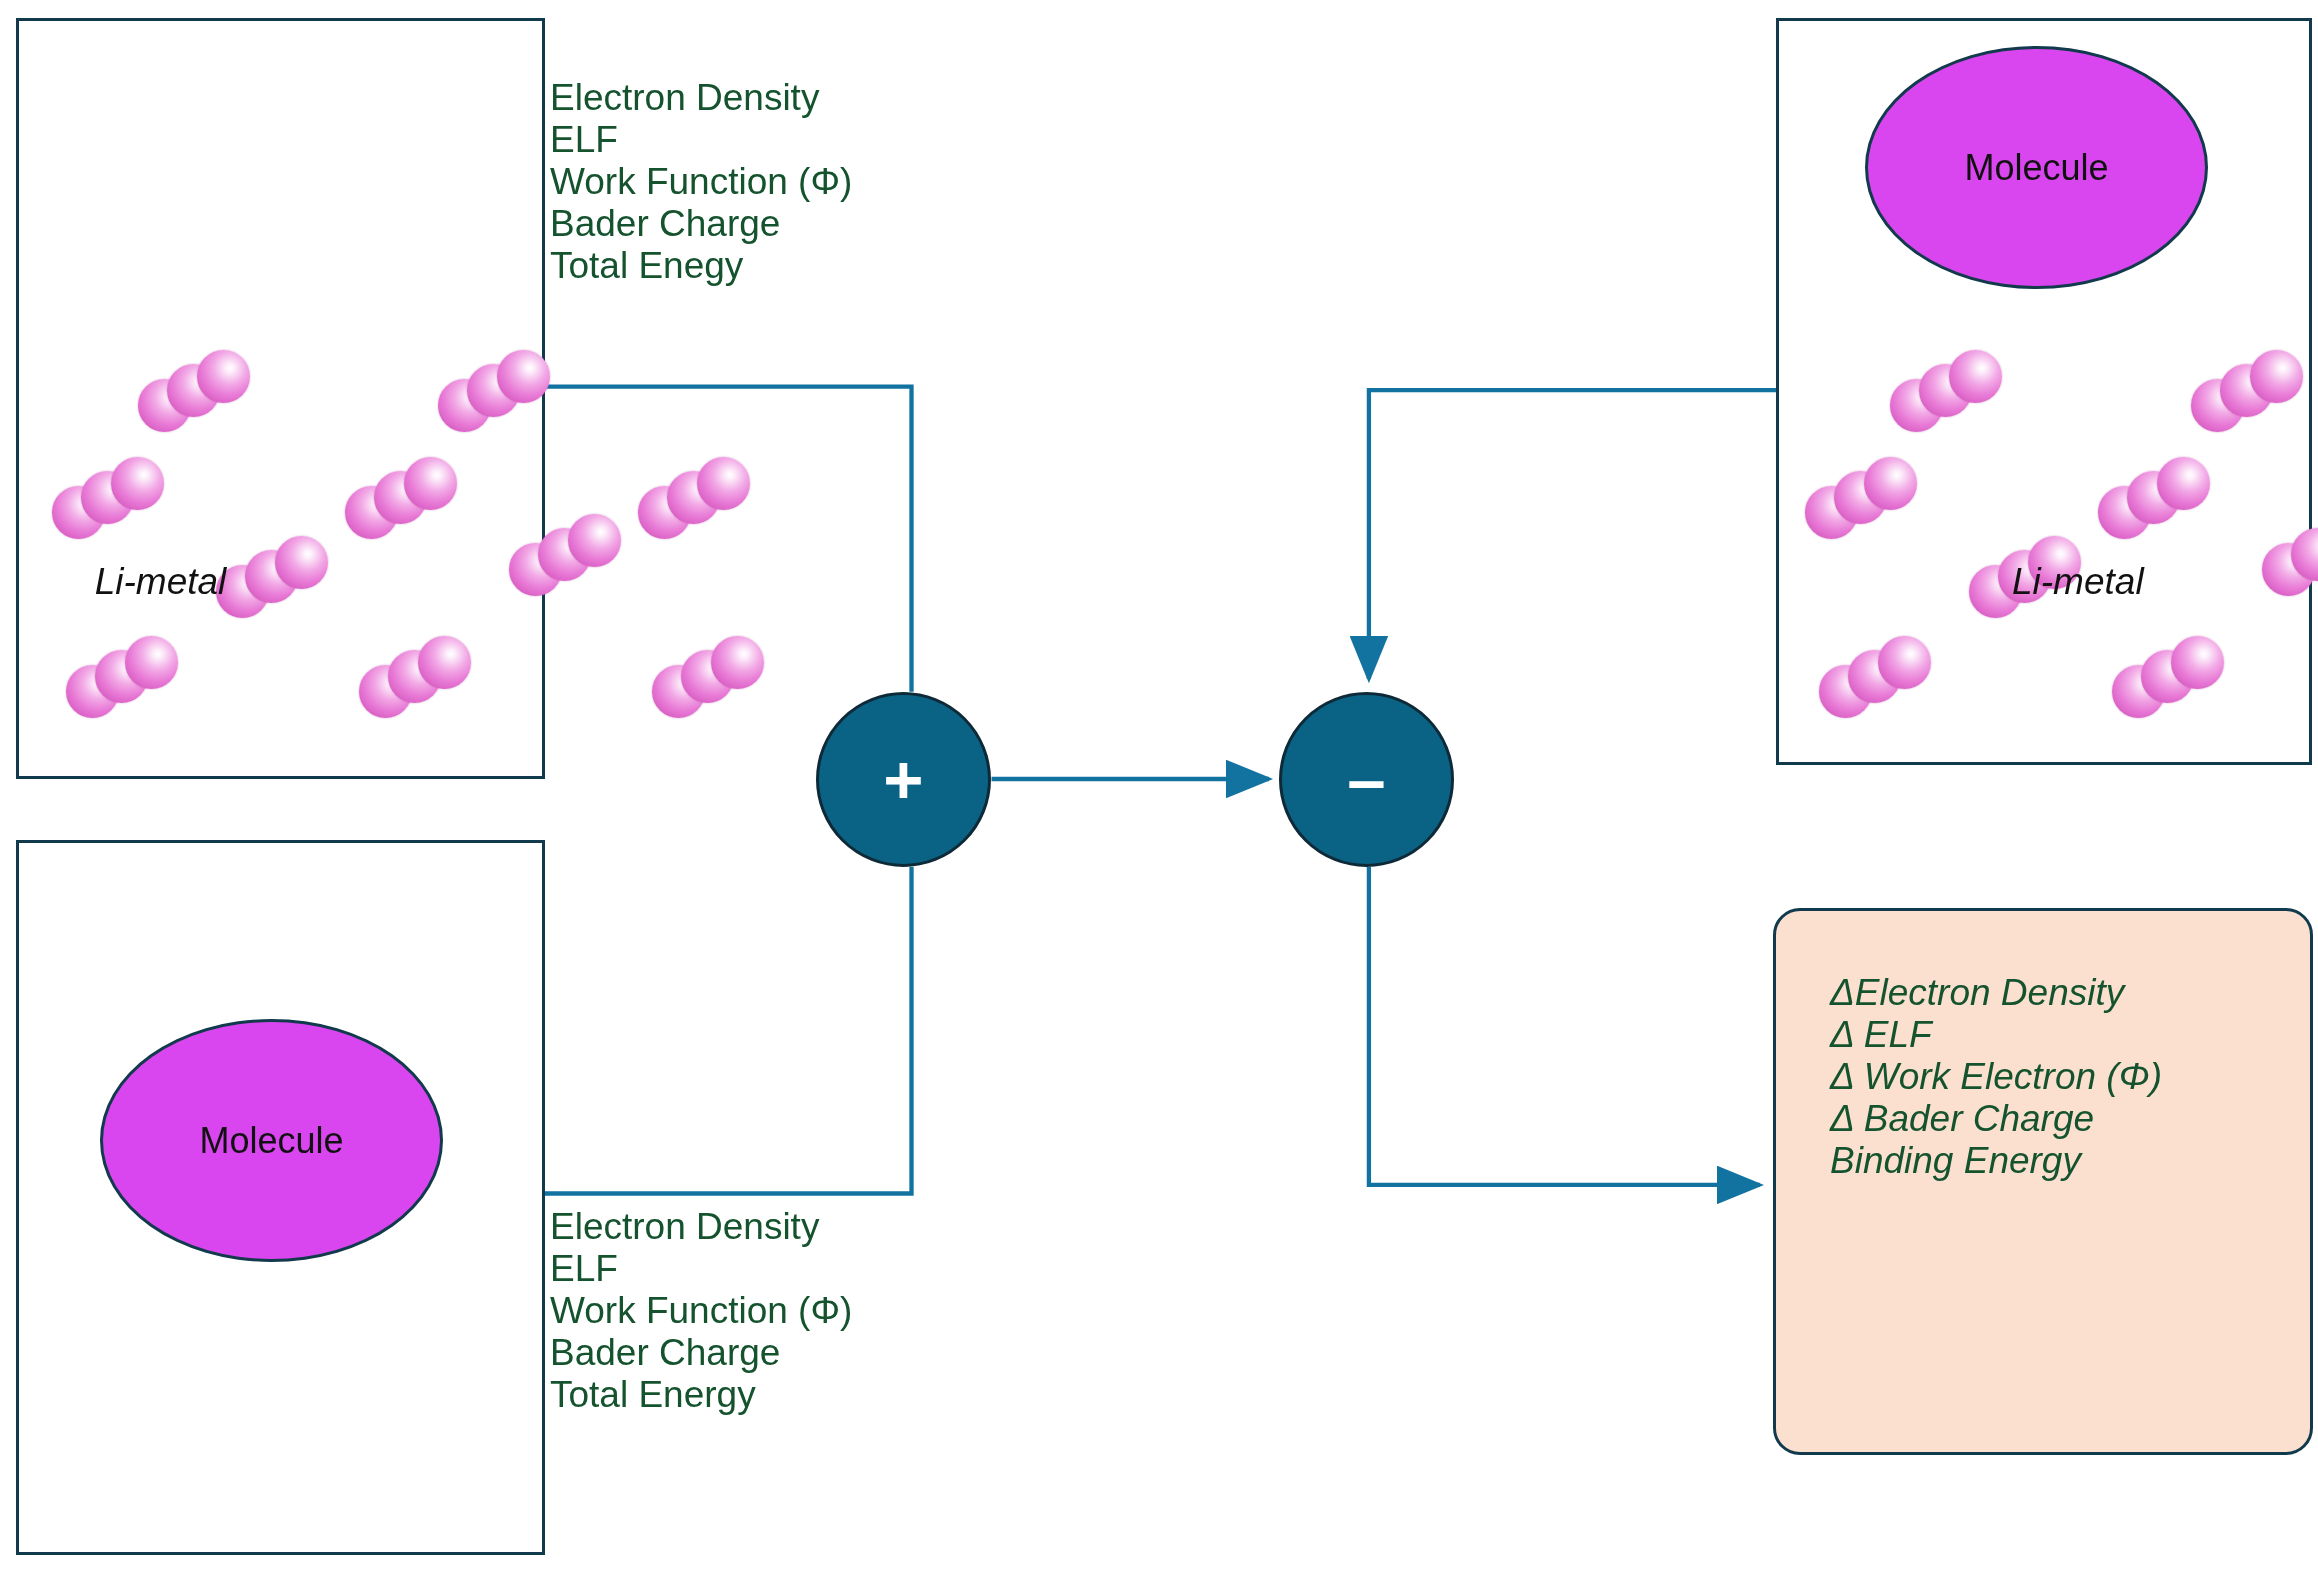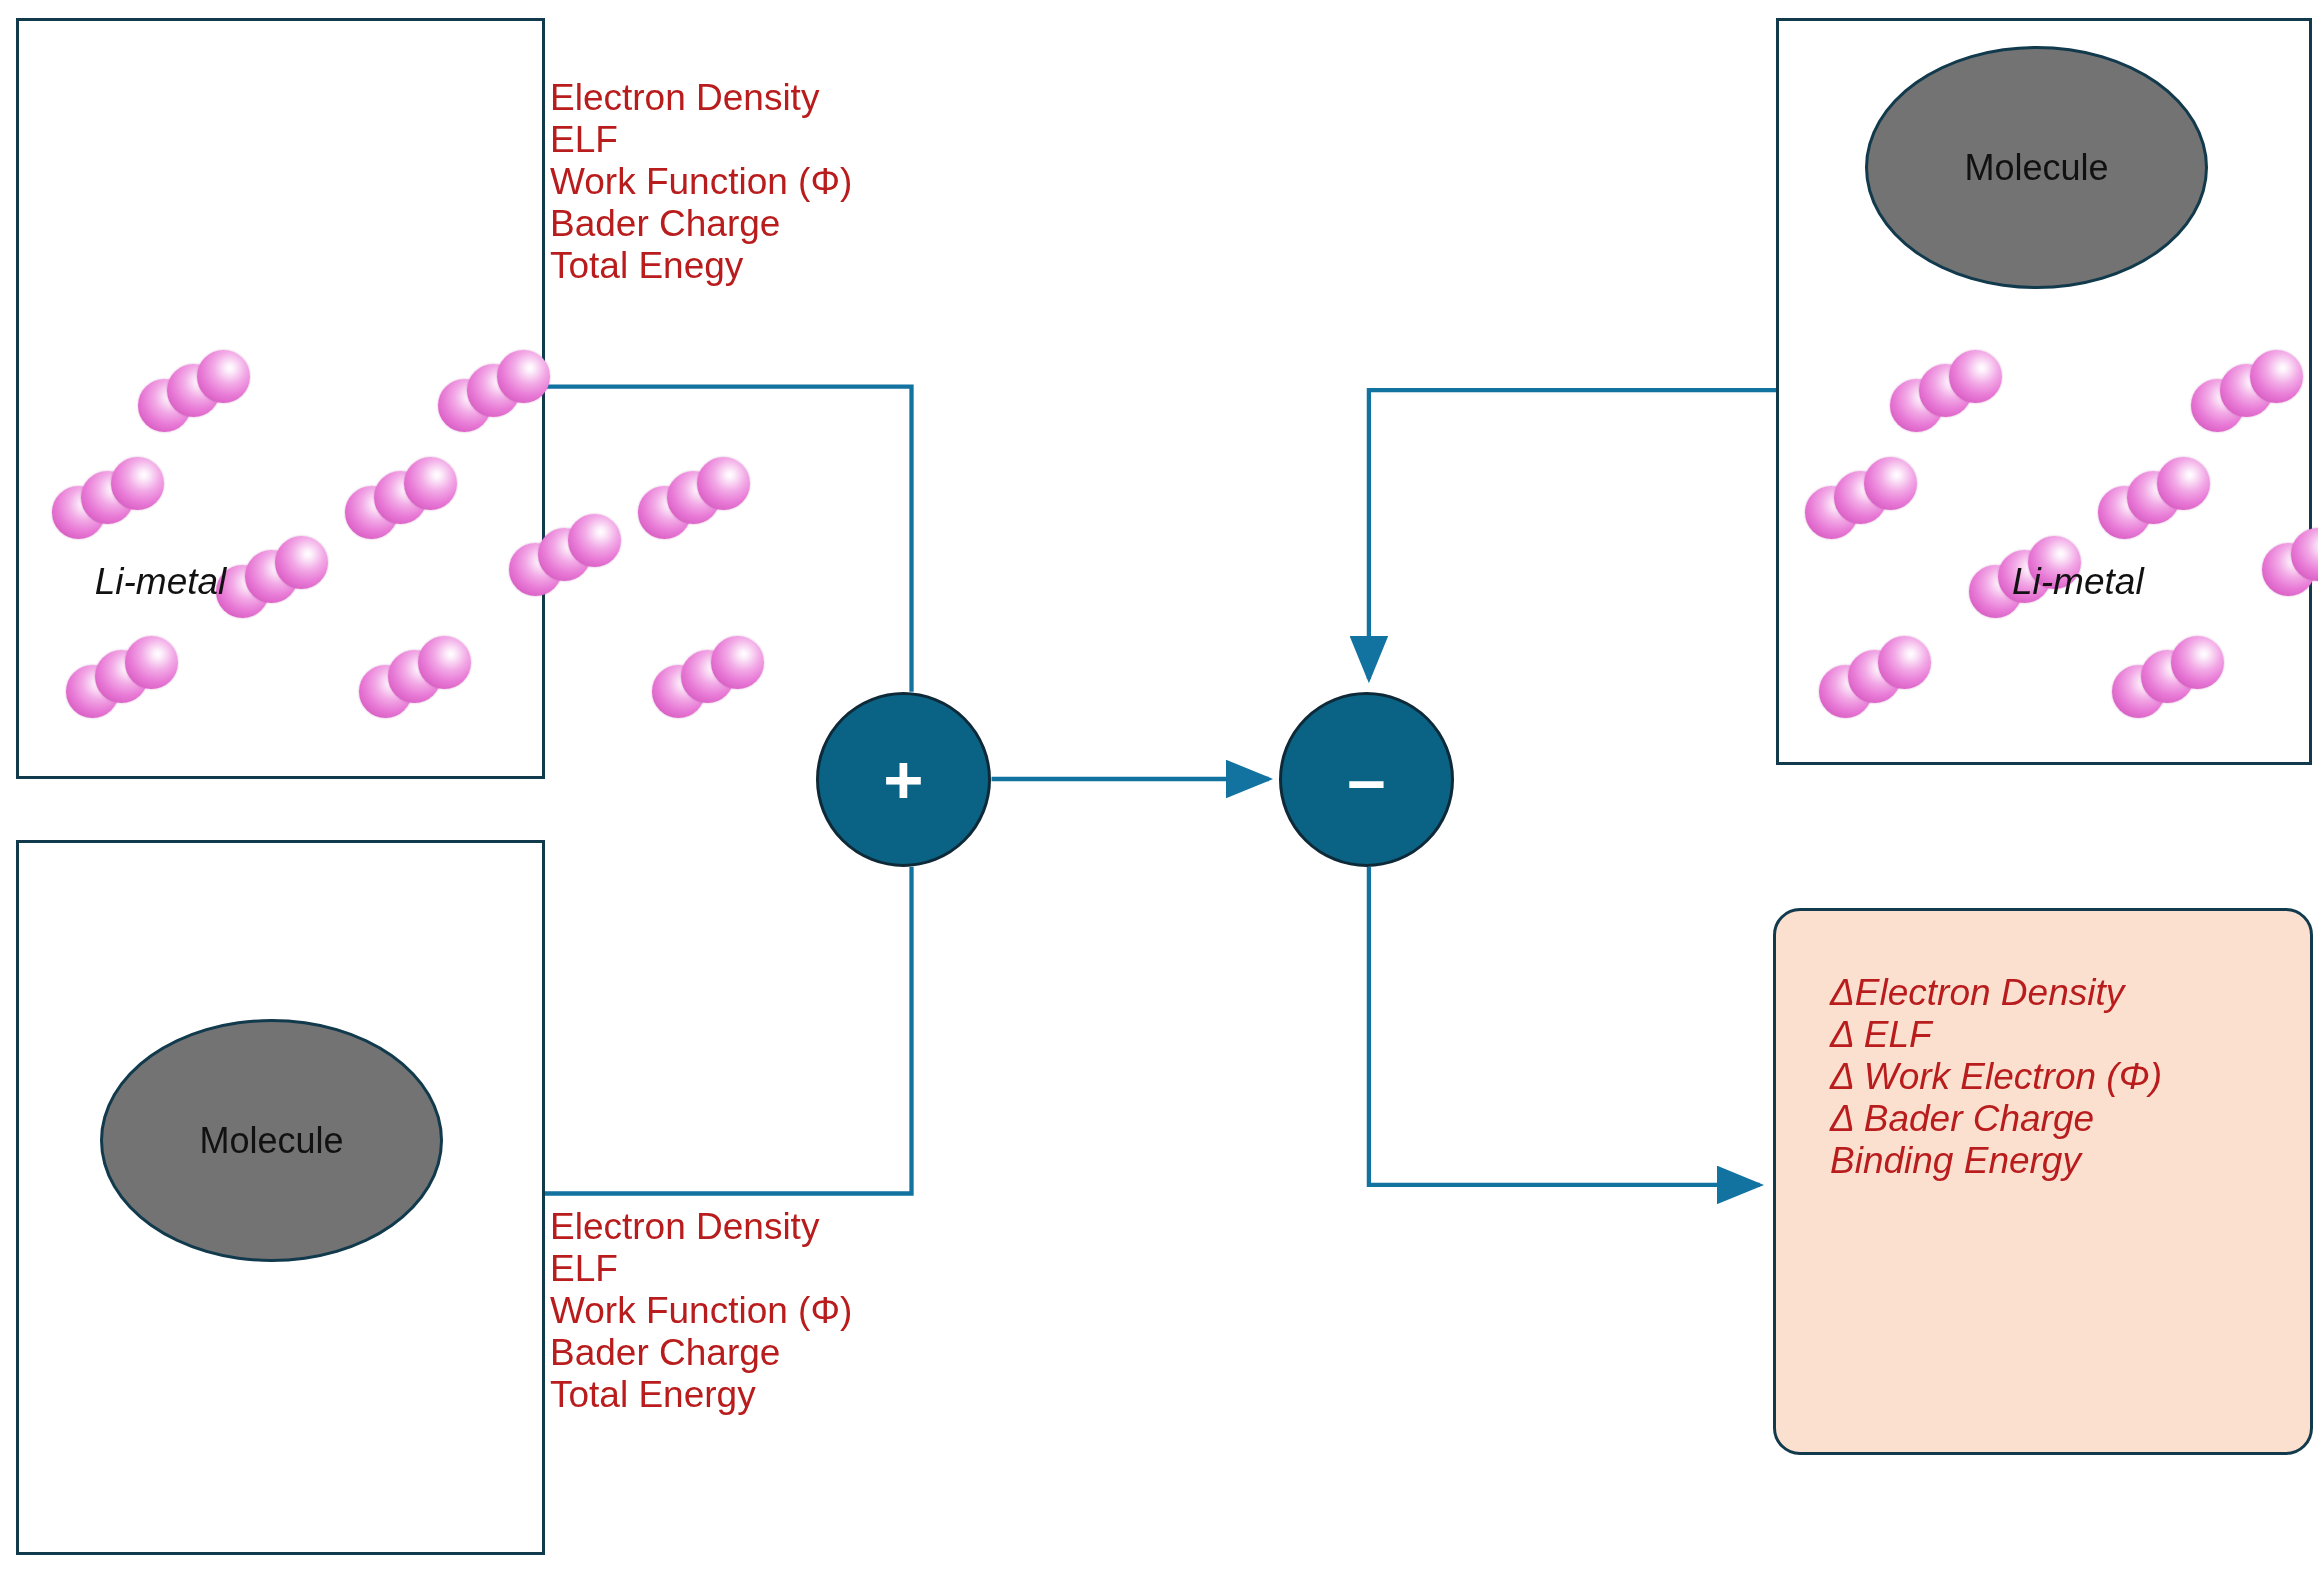--- a/index.html
+++ b/index.html
@@ -37,31 +37,31 @@
     border-radius: 27px;
     box-sizing: border-box;
   }
 
   
   .prop-list {
     position: absolute;
     font-size: 37px;
     line-height: 1.135;
     white-space: pre;
-    color: #b91c1c;
+    color: #14532d;
   }
   #list-top-left    { left: 550px;  top: 77px;  }
   #list-bottom-left { left: 550px;  top: 1206px; }
   #list-output      { left: 1830px; top: 972px; font-style: italic; }
   .prop-list .row { display: block; }
 
   
   .molecule-ellipse {
     position: absolute;
-    background: #737373;
+    background: #d946ef;
     border: 3.6px solid #123A4D;
     border-radius: 50%;
     box-sizing: border-box;
     display: flex;
     align-items: center;
     justify-content: center;
     font-size: 36px;
     color: #111111;
   }
   #molecule-left  { left: 100px;  top: 1019px; width: 343px; height: 243px; }

